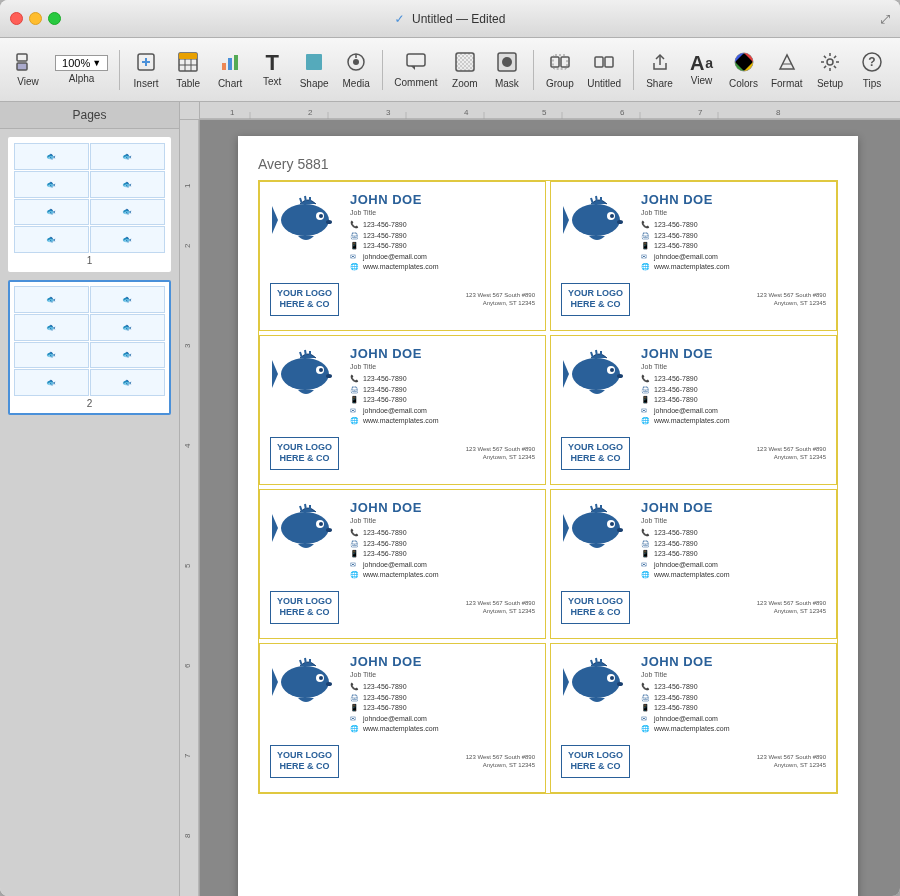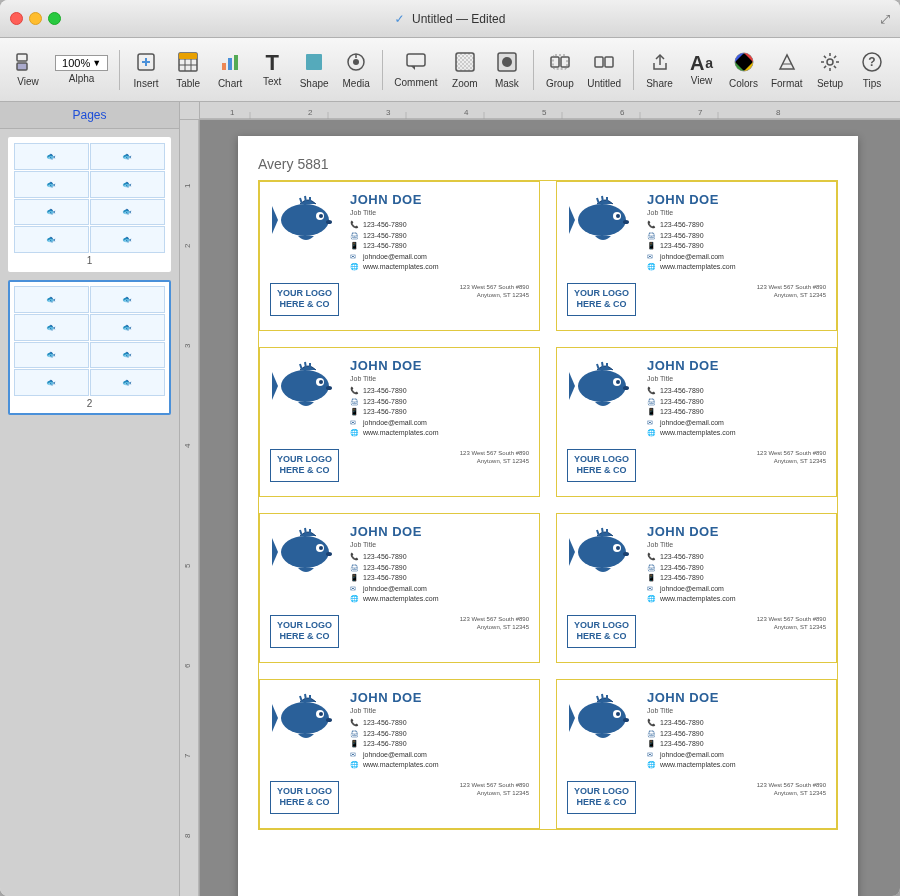--- a/index.html
+++ b/index.html
@@ -23,44 +23,44 @@
     .toolbar-item { display: flex; flex-direction: column; align-items: center; gap: 2px; padding: 4px 6px; border-radius: 4px; cursor: pointer; min-width: 40px; }
     .toolbar-item .icon { font-size: 20px; line-height: 1; color: #444; }
     .toolbar-item .label { font-size: 10px; color: #333; white-space: nowrap; }
     .zoom-box { border: 1px solid #999; border-radius: 0; padding: 1px 6px; font-size: 11px; background: white; display: flex; align-items: center; gap: 2px; }
 
     
     .main { display: flex; flex: 1; overflow: hidden; }
 
     
     .sidebar { width: 180px; background: #d0d0d0; border-right: 1px solid #b0b0b0; display: flex; flex-direction: column; }
-    .sidebar-header { text-align: center; font-size: 12px; color: #1d4ed8; padding: 6px; background: #c8c8c8; border-bottom: 1px solid #b0b0b0; font-weight: 500; }
+    .sidebar-header { text-align: center; font-size: 12px; color: #404040; padding: 6px; background: #c8c8c8; border-bottom: 1px solid #b0b0b0; font-weight: 500; }
     .pages-list { flex: 1; overflow-y: auto; padding: 8px; display: flex; flex-direction: column; gap: 8px; }
     .page-thumb { background: white; border: 2px solid transparent; border-radius: 2px; cursor: pointer; position: relative; padding: 4px; }
     .page-thumb.active { border-color: #4a90d9; }
     .page-thumb-content { width: 100%; height: 110px; background: white; position: relative; overflow: hidden; display: grid; grid-template-columns: 1fr 1fr; grid-template-rows: repeat(4, 1fr); gap: 1px; }
     .page-thumb-card { background: #f0f8ff; border: 0.5px solid #c0d8f0; display: flex; align-items: center; justify-content: center; }
     .thumb-fish { font-size: 8px; color: #2a6099; }
     .page-num { text-align: center; font-size: 10px; color: #555; margin-top: 2px; }
 
     
     .canvas-area { flex: 1; background: #888; overflow: auto; position: relative; }
     .document-page { background: white; margin: 0 auto; width: 620px; min-height: 800px; position: relative; box-shadow: 0 2px 8px rgba(0,0,0,0.3); padding: 20px; }
     .avery-label { font-size: 14px; color: #666; margin-bottom: 8px; }
-    .cards-grid { display: grid; grid-template-columns: 1fr 1fr; gap: 16px; border: 0.5px solid #e0c840; }
+    .cards-grid { display: grid; grid-template-columns: 1fr 1fr; gap: 4px; border: 0.5px solid #e0c840; }
     .biz-card { border: 0.5px solid #e0c840; padding: 10px 10px 8px 10px; display: flex; flex-direction: column; min-height: 150px; position: relative; background: white; }
     .card-top { display: flex; gap: 8px; margin-bottom: 6px; }
     .card-fish { color: #2a6099; font-size: 36px; line-height: 1; }
     .card-info { flex: 1; }
     .card-name { font-size: 13px; font-weight: bold; color: #2a6099; text-transform: uppercase; letter-spacing: 0.5px; margin-bottom: 2px; }
     .card-title { font-size: 7px; color: #555; margin-bottom: 4px; }
     .card-contact { font-size: 7px; color: #333; line-height: 1.5; }
     .contact-line { display: flex; align-items: center; gap: 3px; }
     .contact-icon { font-size: 7px; color: #2a6099; width: 10px; }
-    .card-bottom { display: flex; justify-content: space-between; align-items: flex-start; margin-top: 4px; }
+    .card-bottom { display: flex; justify-content: space-between; align-items: center; margin-top: 4px; }
     .card-logo { font-size: 9px; font-weight: bold; color: #2a6099; text-transform: uppercase; text-align: center; line-height: 1.3; border: 1.5px solid #2a6099; padding: 4px 6px; }
     .card-address { font-size: 6px; color: #555; text-align: right; line-height: 1.4; }
   </style>
 </head>
 <body>
 
 <div class="window">
 
   <div class="titlebar">
     <div class="traffic-lights">

